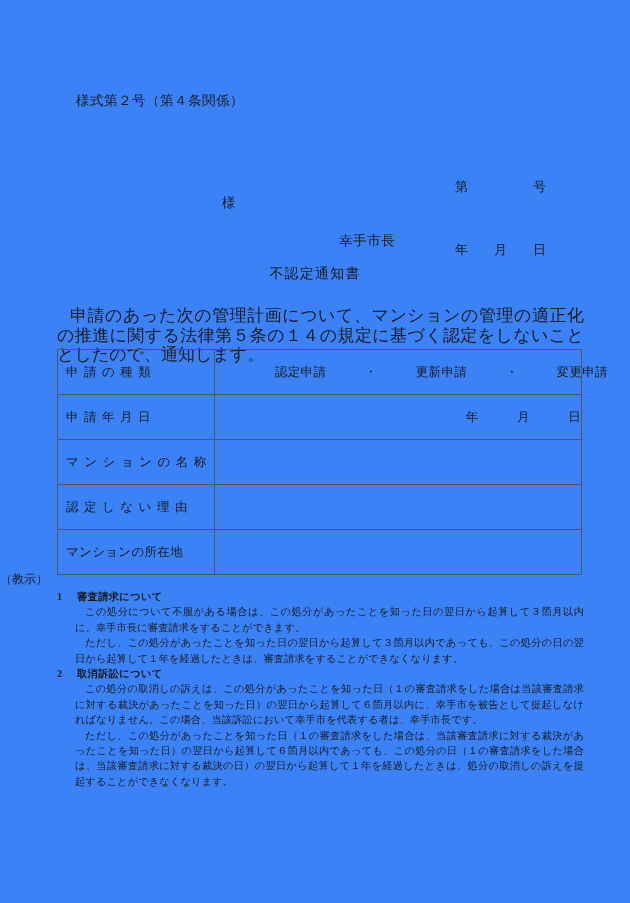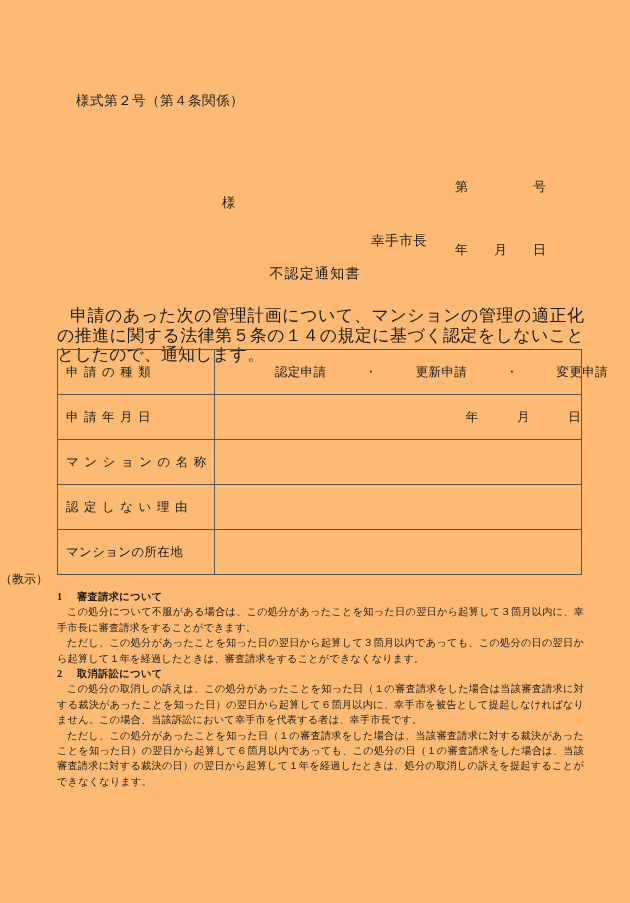--- a/index.html
+++ b/index.html
@@ -12,21 +12,21 @@
     height: 903px;
     position: relative;
     font-family: "Liberation Serif", "DejaVu Serif", serif;
     color: #1a1a1a;
     -webkit-font-smoothing: antialiased;
   }
 
   .page {
     position: absolute;
     inset: 0;
-    background: #fdba74;
+    background: #3b82f6;
   }
 
   
   .form-no {
     position: absolute;
     left: 76px;
     top: 92px;
     font-size: 13.5px;
     letter-spacing: 0.5px;
     white-space: nowrap;
@@ -44,21 +44,21 @@
   .addressee {
     position: absolute;
     left: 222px;
     top: 194px;
     font-size: 13.5px;
     white-space: nowrap;
   }
 
   .issuer {
     position: absolute;
-    left: 371px;
+    left: 339px;
     top: 232px;
     font-size: 13.5px;
     letter-spacing: 0.6px;
     white-space: nowrap;
   }
 
   .doc-title {
     position: absolute;
     left: 0;
     right: 0;
@@ -148,20 +148,21 @@
     letter-spacing: 0.4px;
   }
   .note-num {
     width: 20px;
     flex: 0 0 20px;
   }
   .note-p {
     text-indent: 10px;
     text-align: justify;
     letter-spacing: 0.15px;
+    margin-left: 18px;
   }
 </style>
 </head>
 <body>
 
 <div class="page">
 
   <div class="form-no">様式第２号（第４条関係）</div>
 
   <div class="doc-number-block">

